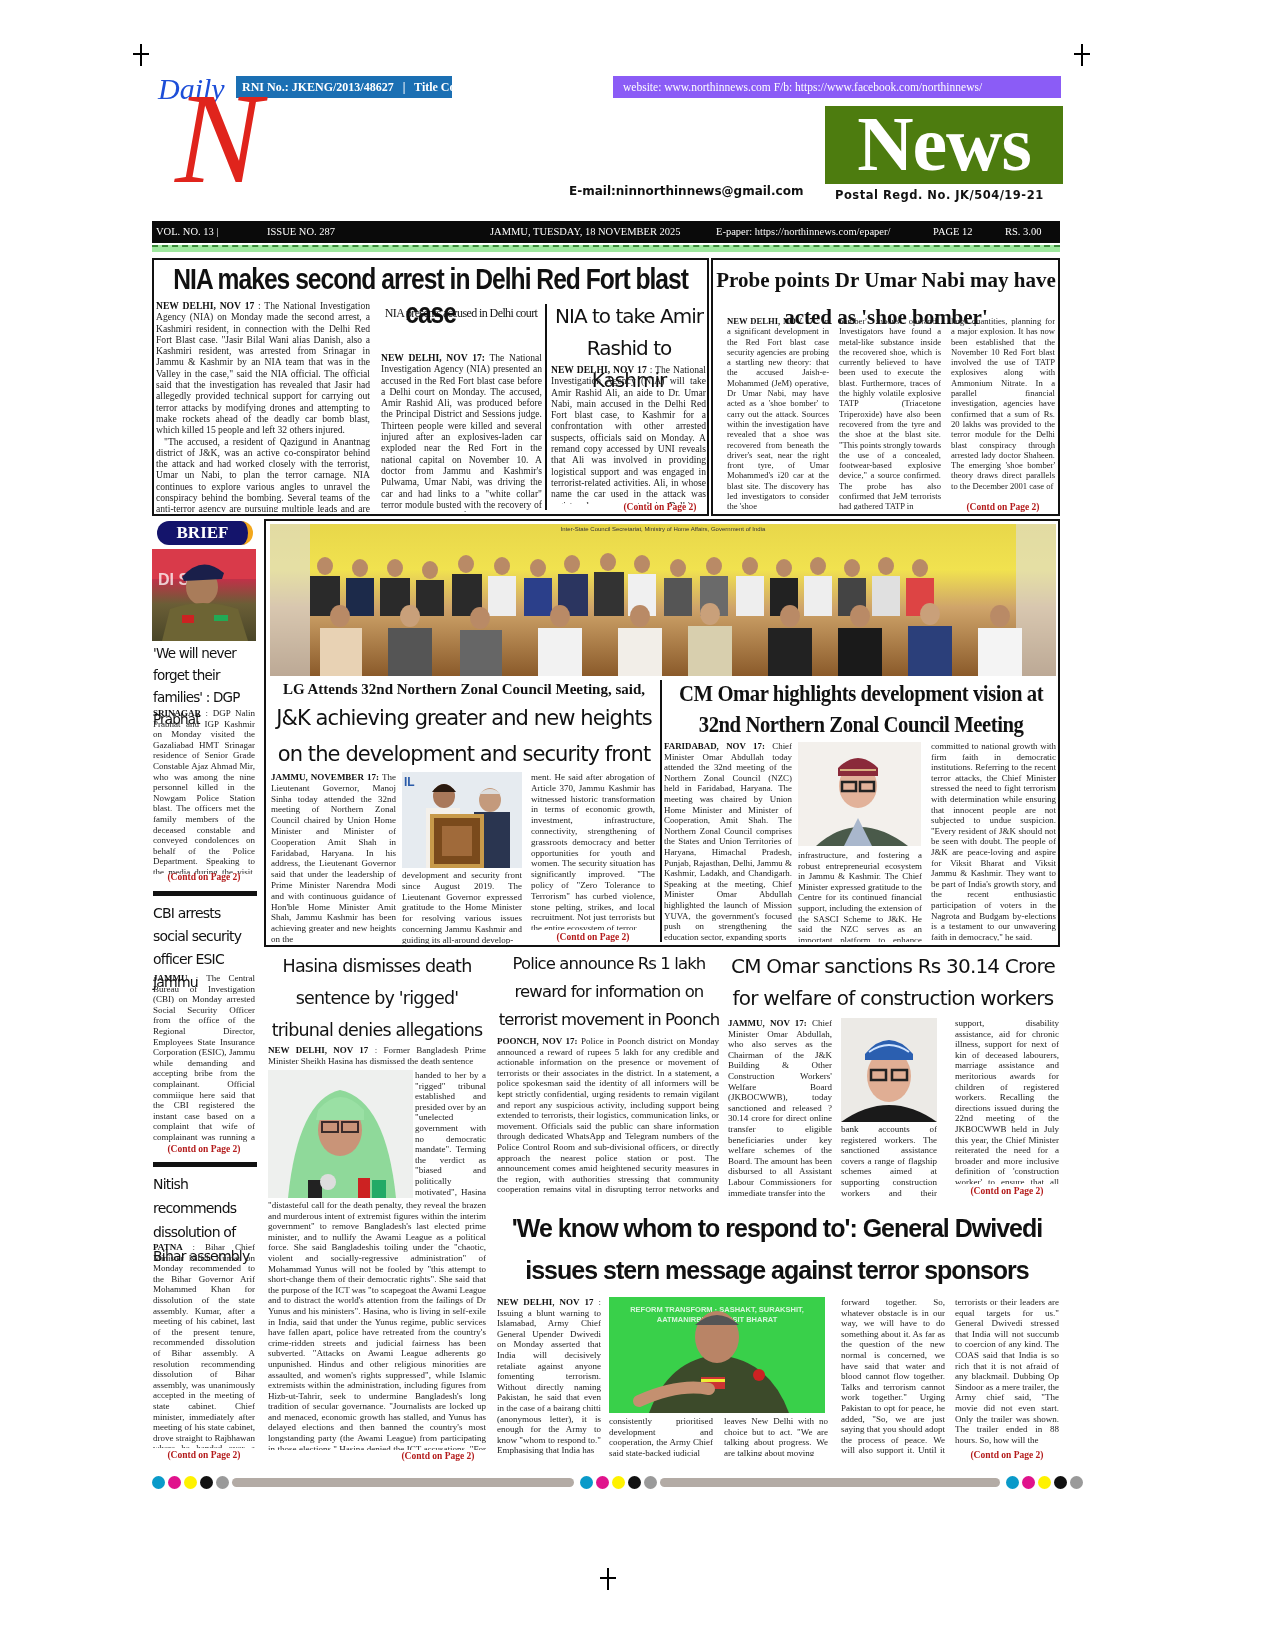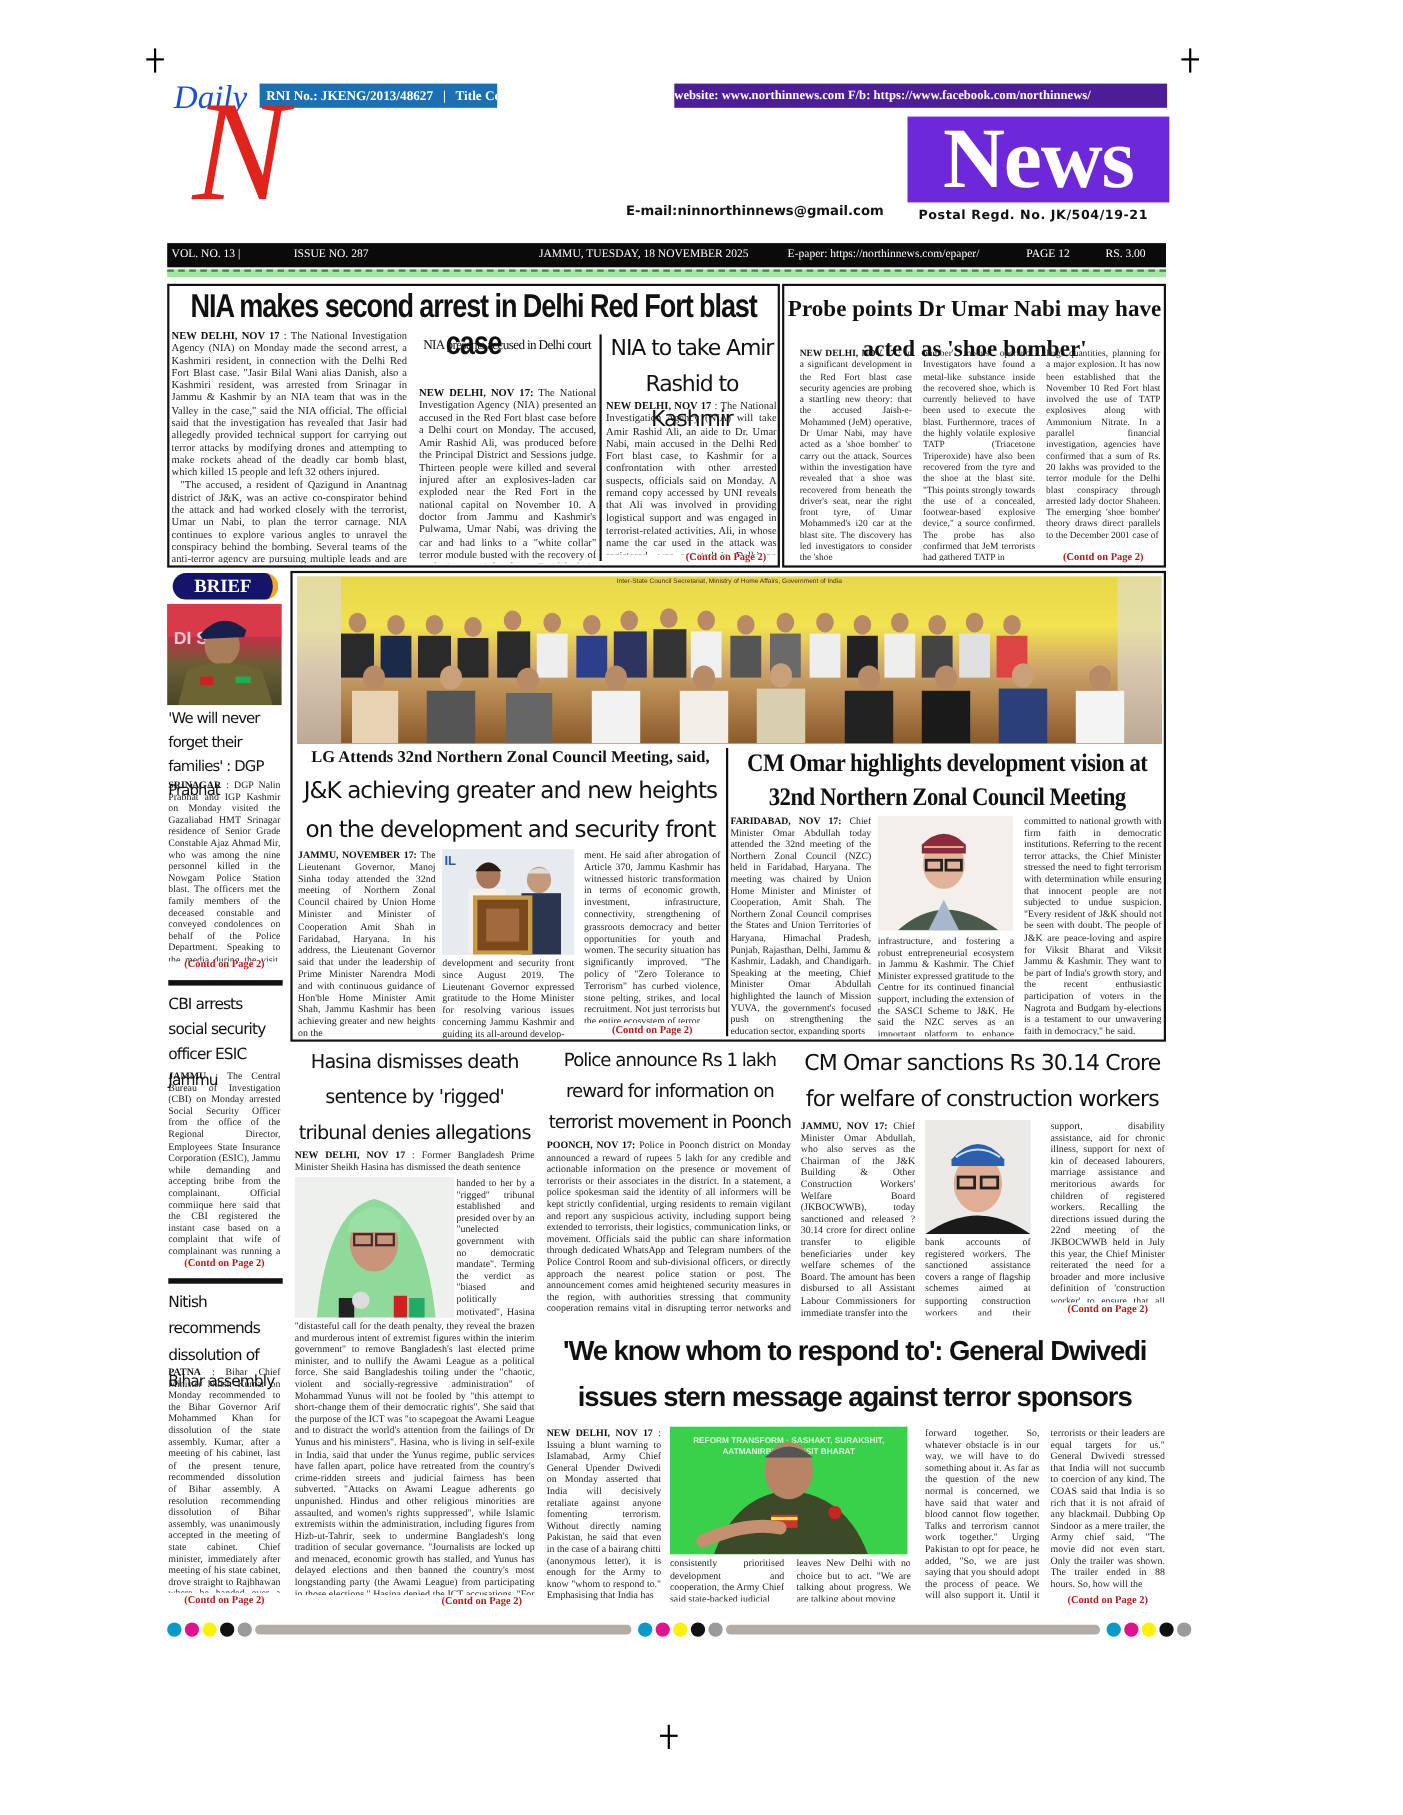--- a/index.html
+++ b/index.html
@@ -23,23 +23,23 @@
 </head>
 <body>
 
 <div class="regmark" style="left:133px;top:44px"></div>
 <div class="regmark" style="left:1074px;top:44px"></div>
 <div class="regmark" style="left:600px;top:1568px"></div>
 
 <div class="abs" style="left:155px;top:74px;width:910px;height:150px">
   <div class="abs" style="left:3px;top:-2px;font-family:'Liberation Serif',serif;font-style:italic;font-size:30px;color:#1d4ed8">Daily</div>
   <div class="abs" style="left:81px;top:2px;width:216px;height:22px;background:#1b6fb3;color:#fff;font-weight:bold;font-size:12px;line-height:22px;padding-left:6px;white-space:pre;overflow:hidden">RNI No.: JKENG/2013/48627   |   Title Code: JKENG00953</div>
-  <div class="abs" style="left:458px;top:2px;width:448px;height:22px;background:#4c1d95;color:#fff;font-weight:bold;font-size:11.5px;line-height:22px;white-space:nowrap;overflow:hidden">website: www.northinnews.com  F/b: https://www.facebook.com/northinnews/</div>
+  <div class="abs" style="left:458px;top:2px;width:448px;height:22px;background:#8b5cf6;color:#fff;font-weight:normal;font-size:11.5px;line-height:22px;padding-left:10px;white-space:nowrap;overflow:hidden">website: www.northinnews.com  F/b: https://www.facebook.com/northinnews/</div>
   <div class="abs" style="left:20px;top:4px;font-family:'Liberation Serif',serif;font-size:130px;line-height:120px;color:#e0241c;font-style:italic;letter-spacing:-4px">N</div>
-  <div class="abs" style="left:670px;top:32px;width:238px;height:78px;background:#6d28d9">
+  <div class="abs" style="left:670px;top:32px;width:238px;height:78px;background:#4d7c0f">
     <div style="font-family:'Liberation Serif',serif;font-weight:bold;font-size:78px;line-height:76px;color:#fff;text-align:center;letter-spacing:-1px">News</div>
   </div>
   <div class="abs" style="left:414px;top:110px;font-family:'DejaVu Sans',sans-serif;font-weight:bold;font-size:12px;color:#111">E-mail:ninnorthinnews@gmail.com</div>
   <div class="abs" style="left:680px;top:114px;font-family:'DejaVu Sans',sans-serif;font-weight:bold;font-size:11.5px;color:#111;letter-spacing:0.5px">Postal Regd. No. JK/504/19-21</div>
 </div>
 
 <div class="abs" style="left:152px;top:221px;width:908px;height:22px;background:#0a0a0a;color:#fff;font-size:10.5px;line-height:22px">
   <span class="abs" style="left:4px">VOL. NO. 13  |</span>
   <span class="abs" style="left:115px">ISSUE NO. 287</span>
   <span class="abs" style="left:338px">JAMMU, TUESDAY, 18 NOVEMBER 2025</span>

